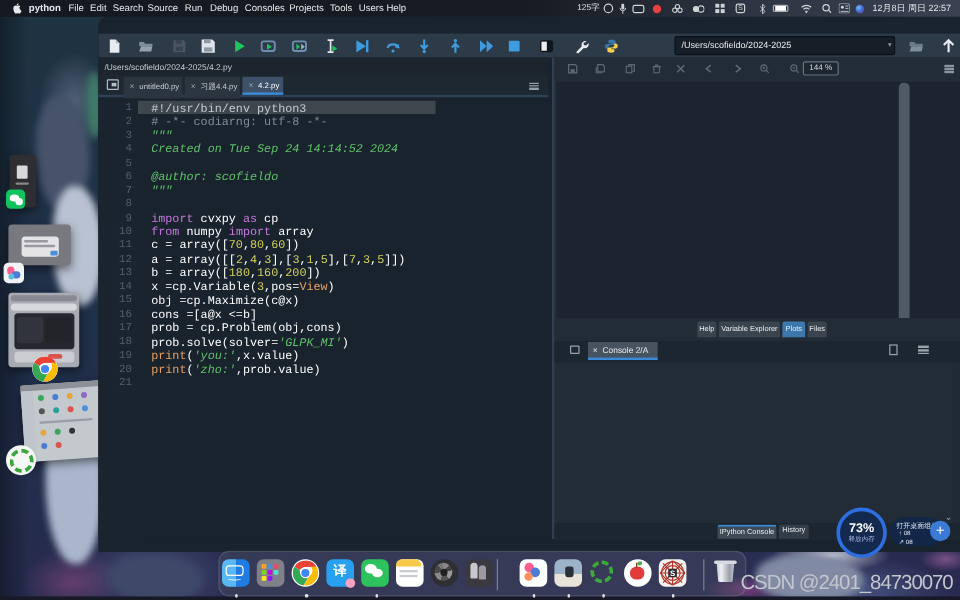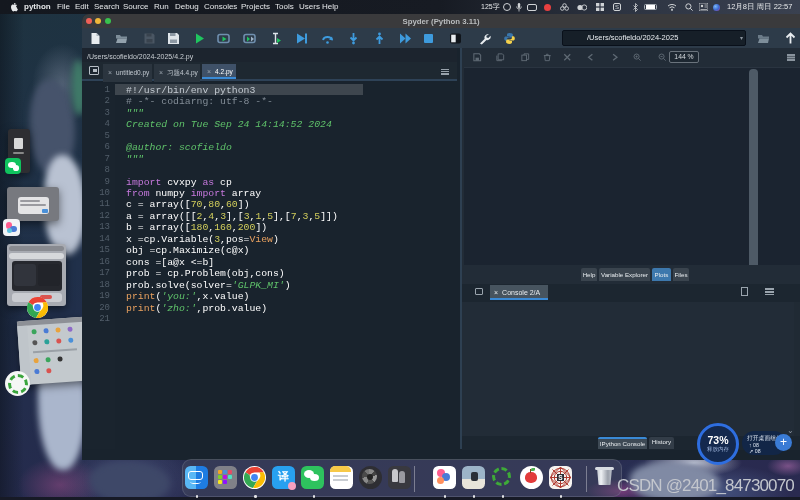--- a/index.html
+++ b/index.html
@@ -35,21 +35,21 @@
   #win { left:82px; top:14px; width:718px; height:446px; background:#19232d;
          border-radius:7px 0 0 0; overflow:hidden; }
   #titlebar { left:0; top:0; width:718px; height:14px; background:#3a3a3c; }
   .tl { position:absolute; top:4px; width:6px; height:6px; border-radius:50%; }
   #titletext { position:absolute; top:2.5px; left:0; width:718px; text-align:center;
      font-size:7.8px; font-weight:bold; color:#b9bcbe; }
   #toolbar { left:0; top:14px; width:718px; height:20px; background:#2d3b49; }
   .tbi { position:absolute; top:3.5px; width:13px; height:13px; }
   #pathbox { position:absolute; left:480px; top:1.5px; width:184px; height:16px;
      background:#161f28; border:1px solid #09101a; border-radius:2px; color:#e8ecef;
-     font-size:7.5px; line-height:14px; padding-left:24px; }
+     font-size:7.5px; line-height:14px; padding-left:5px; }
   #pathdrop { position:absolute; right:2px; top:0; color:#8a949e; font-size:6px; }
   
   #edpane { left:0; top:34px; width:375px; height:401px; background:#19232d; }
   #pathbar { left:0; top:0; width:375px; height:14px; background:#1c242e;
      color:#c8cdd2; font-size:7px; line-height:17px; padding-left:5px; }
   #tabbar { left:0; top:14px; width:375px; height:19px; background:#1e2831;
      border-bottom:2px solid #2e4257; }
   .etab { position:absolute; top:2px; height:18px; font-size:6.5px; color:#c3cad1;
      background:#2b353f; line-height:18px; }
   .etab .x { margin:0 4px 0 5px; color:#9aa4ad; font-size:7px; }
@@ -238,26 +238,20 @@
   <svg class="mbs" style="left:699px; top:3px; width:9px; height:8px;" viewBox="0 0 9 8">
       <rect x="0" y="0" width="9" height="8" rx="1.5" fill="none" stroke="#d0d3d6" stroke-width=".8"></rect>
       <circle cx="3" cy="3" r="1.2" fill="#d0d3d6"></circle>
       <path d="M5.5 2h2.5M5.5 4h2.5M1.5 6.5h6.5" stroke="#d0d3d6" stroke-width=".7"></path>
     </svg>
   <span class="mbi" style="left:713px; width:7px; height:7px; border-radius:50%; background:radial-gradient(circle at 35% 35%, #7ab8f5, #3a66d0 55%, #c04aa0); top:3.5px;"></span>
   <span class="mb" style="left:727px; font-size:7.5px;">12月8日 周日  22:57</span>
 </div>
 
 <div id="win" class="abs">
-  <div id="titlebar" class="abs">
-    <div class="tl" style="left:3.5px; background:#f06058;"></div>
-    <div class="tl" style="left:12.5px; background:#f0b73a;"></div>
-    <div class="tl" style="left:22.5px; background:#38c24e;"></div>
-    <div id="titletext">Spyder (Python 3.11)</div>
-  </div>
   <div id="toolbar" class="abs">
     <svg class="tbi" style="left:7px;" viewBox="0 0 13 13">
         <path d="M2.5 1h5l3 3v8h-8z" fill="#e8ecef"></path>
         <path d="M7.5 1l3 3h-3z" fill="#aab4bc"></path>
       </svg>
     <svg class="tbi" style="left:33px;" viewBox="0 0 13 13">
         <path d="M1 3h4l1 1.5h6v2H1z" fill="#7d8d99"></path>
         <path d="M1 11l1.5-4.5H12L11 11z" fill="#93a2ad"></path>
       </svg>
     <svg class="tbi" style="left:61px;" viewBox="0 0 13 13">

